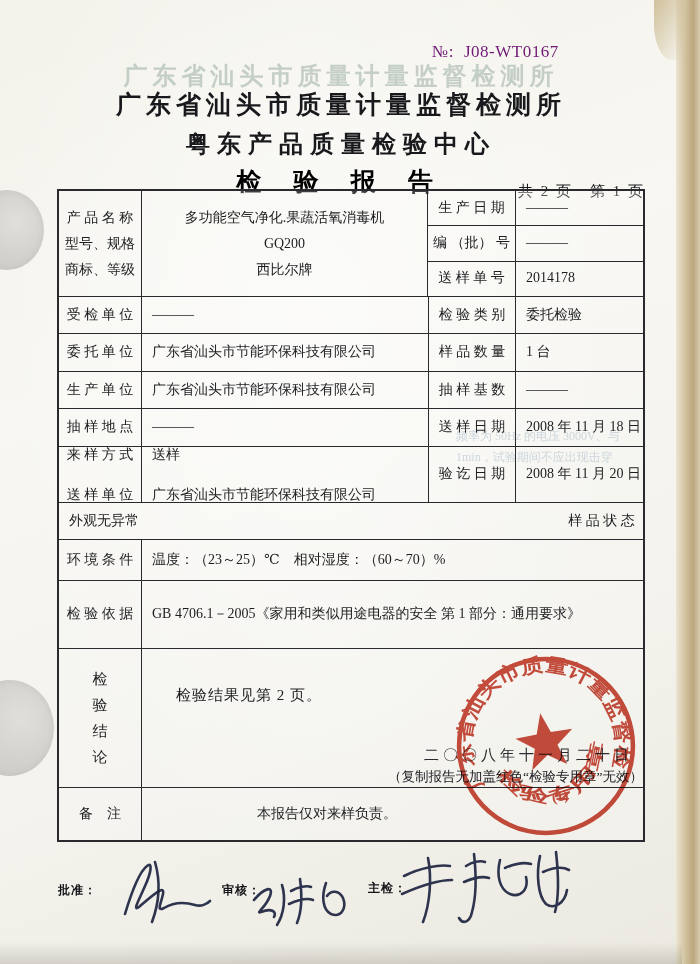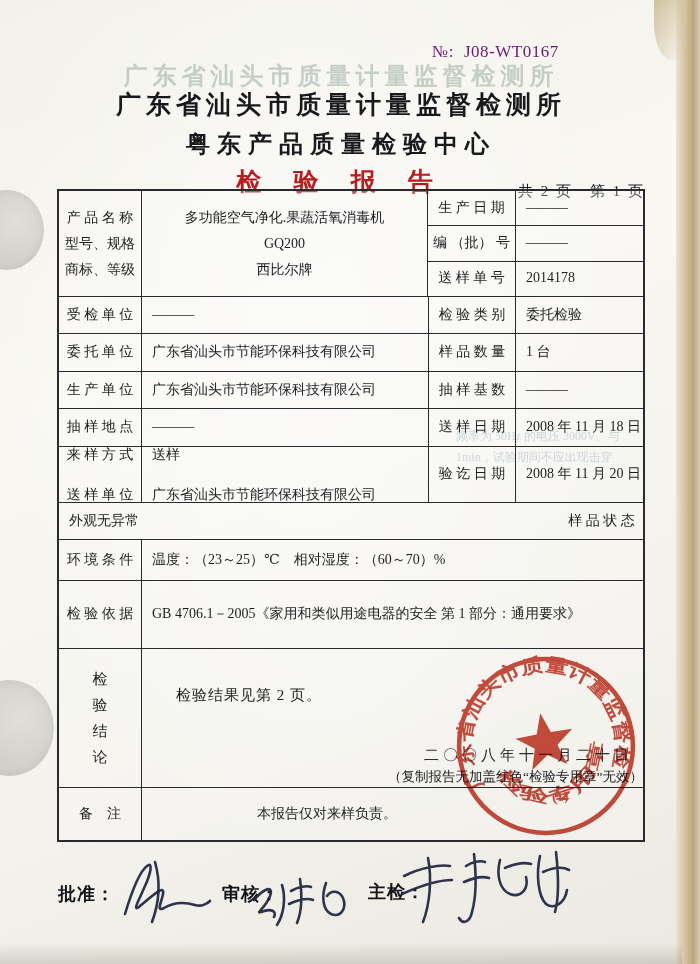--- a/index.html
+++ b/index.html
@@ -39,21 +39,21 @@
   .ghost-title{
     position:absolute;left:0;top:60px;width:682px;text-align:center;
     font-size:24px;font-weight:700;letter-spacing:5px;
     color:rgba(120,148,132,.40);filter:blur(.7px);
   }
   .title1{position:absolute;left:0;top:88px;width:682px;text-align:center;
     font-size:25px;font-weight:700;letter-spacing:5px;color:#19191d;}
   .title2{position:absolute;left:0;top:128px;width:682px;text-align:center;
     font-size:24px;font-weight:700;letter-spacing:7px;color:#19191d;}
   .title3{position:absolute;left:0;top:165px;width:682px;text-align:center;
-    font-size:25px;font-weight:700;letter-spacing:13px;color:#b91c1c;}
+    font-size:25px;font-weight:700;letter-spacing:13px;color:#000000;}
   .page-info{position:absolute;left:425px;top:182px;width:220px;text-align:right;
     font-size:15px;letter-spacing:2px;color:#1a1a1e;}
 
   .ghost-frag{position:absolute;font-size:12px;white-space:nowrap;overflow:hidden;
     color:rgba(108,140,166,.42);filter:blur(.5px);}
   .gf1{left:456px;top:428px;max-width:182px;}
   .gf2{left:456px;top:449px;max-width:182px;}
 
   
   .report-table{
@@ -94,21 +94,21 @@
   .concl-text{position:absolute;left:34px;top:36px;font-size:15px;letter-spacing:1px;}
   .concl-date{position:absolute;right:10px;top:96px;font-size:15px;letter-spacing:4px;color:#2c2c30;}
   .concl-note{position:absolute;right:0px;top:119px;font-size:13.5px;white-space:nowrap;color:#222226;}
   .remark-val{padding-left:115px;}
 
   
   .seal{position:absolute;left:450px;top:650px;width:192px;height:192px;
     transform:rotate(-10deg);mix-blend-mode:multiply;opacity:.9;}
 
   
-  .f-label{position:absolute;font-size:18px;font-weight:700;color:#141419;letter-spacing:1px;}
+  .f-label{position:absolute;font-size:12px;font-weight:700;color:#141419;letter-spacing:1px;}
   .fl1{left:58px;top:882px;} .fl2{left:222px;top:882px;} .fl3{left:368px;top:880px;}
   .sig{position:absolute;}
   .sig path{fill:none;stroke:#1d2440;stroke-width:2.6;stroke-linecap:round;stroke-linejoin:round;opacity:.92;}
   .sig1{left:103px;top:856px;} .sig2{left:246px;top:870px;} .sig3{left:388px;top:846px;}
 </style>
 </head>
 <body>
 
 <div class="paper"></div>
 <div class="page-edge"></div>

